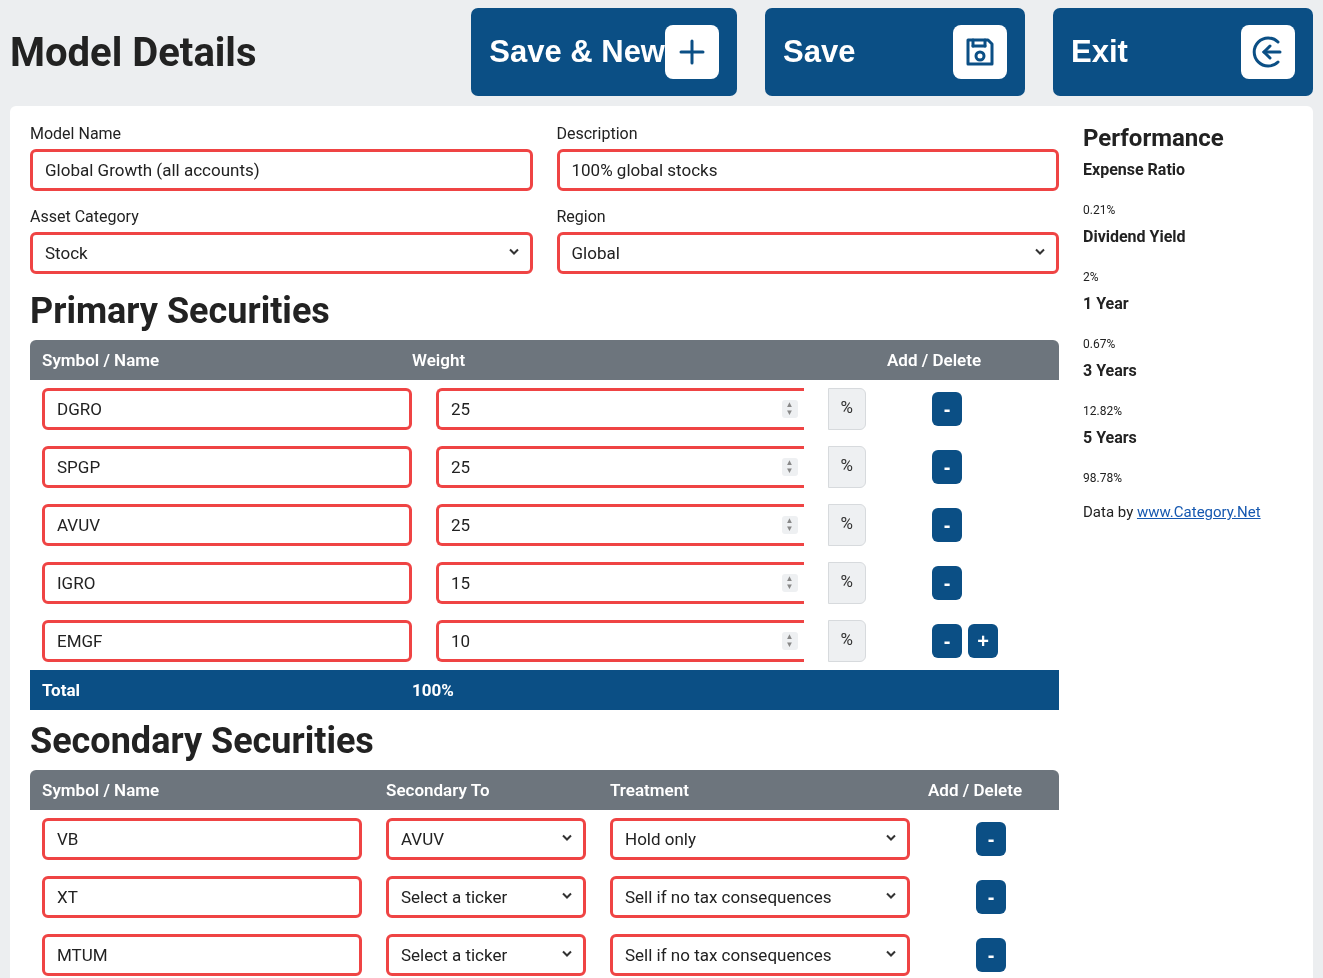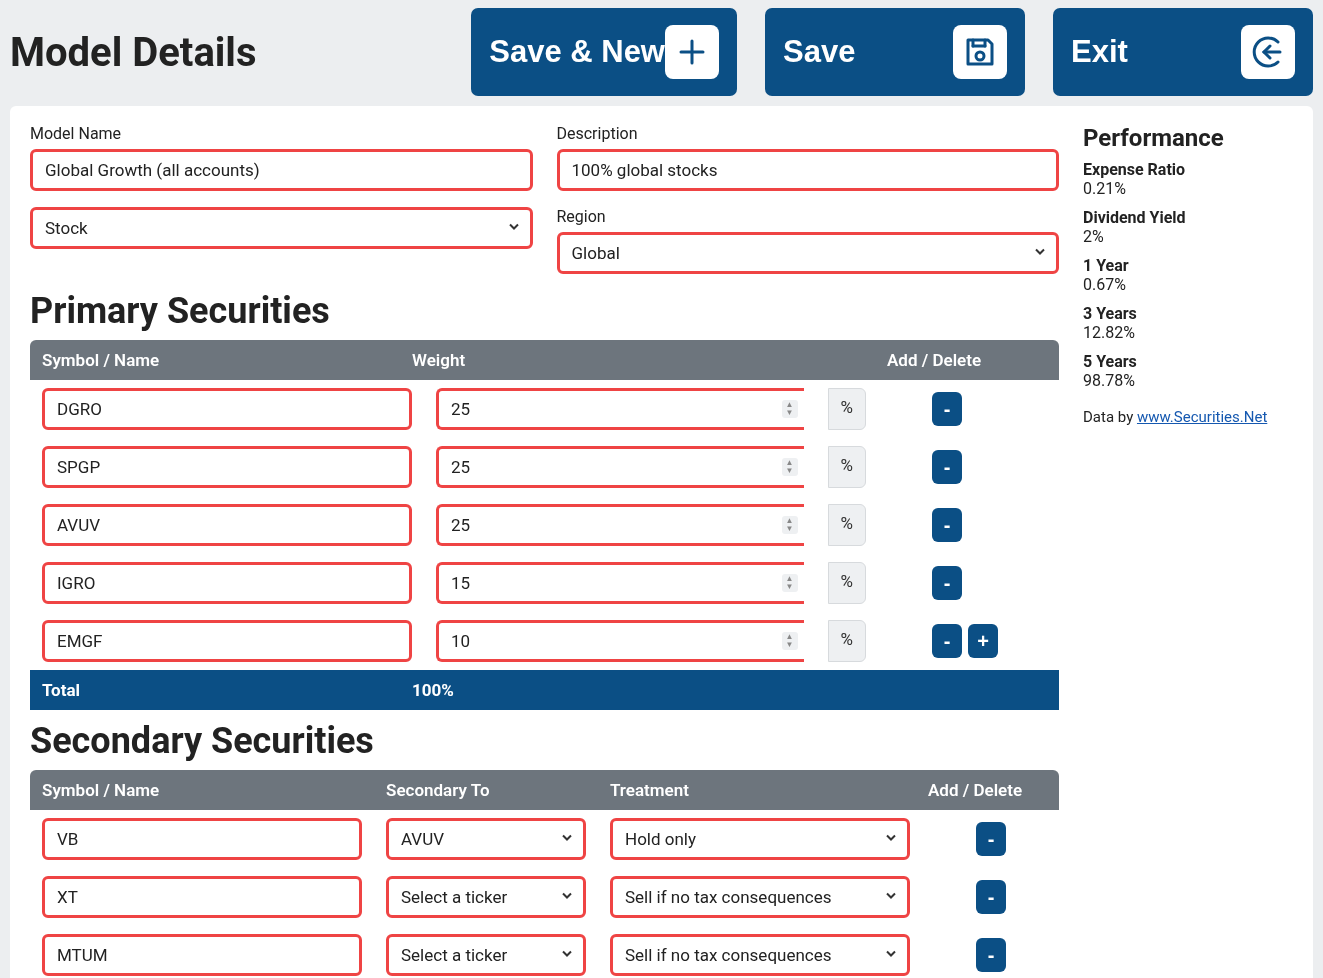--- a/index.html
+++ b/index.html
@@ -202,21 +202,21 @@
   }
 
   
   .perf-title {
     font-size: 24px;
     font-weight: 700;
     margin: 0 0 8px 0;
   }
   .perf-item { margin-bottom: 10px; }
   .perf-label { font-weight: 700; font-size: 16px; }
-  .perf-value { font-size: 16px; }
+  .perf-value { font-size: 12px; margin-top: 24px; }
   .data-by { font-size: 15px; margin-top: 18px; }
   .data-by a { color: #1558b0; }
 
 </style>
 </head>
 <body>
 
 <div class="topbar">
   <h1 class="page-title">Model Details</h1>
   <div class="topbar-spacer"></div>
@@ -265,20 +265,21 @@
         <input class="text-input" type="text" value="Global Growth (all accounts)" style="">
       </div>
       <div class="form-group half">
         <label class="form-label">Description</label>
         <input class="text-input" type="text" value="100% global stocks" style="">
       </div>
     </div>
 
     <div class="form-row">
       <div class="form-group half">
+        <label class="form-label">Asset Category</label>
         <div class="select-wrap">
           <div class="select-input">Stock</div>
           <span class="select-caret">
             <svg width="14" height="14" viewBox="0 0 14 14" fill="none" stroke="#333" stroke-width="2">
                 <polyline points="3,5 7,9 11,5"></polyline>
               </svg>
           </span>
         </div>
       </div>
       <div class="form-group half">
@@ -512,16 +513,16 @@
         <div class="perf-item">
           <div class="perf-label">3 Years</div>
           <div class="perf-value">12.82%</div>
         </div>
         <div class="perf-item">
           <div class="perf-label">5 Years</div>
           <div class="perf-value">98.78%</div>
         </div>
       </div>
     <div class="data-by">
-      <span>Data by </span><a href="#">www.Securities.Net</a>
+      <span>Data by </span><a href="#">www.Category.Net</a>
     </div>
   </div>
 </div>
 
 </body></html>

